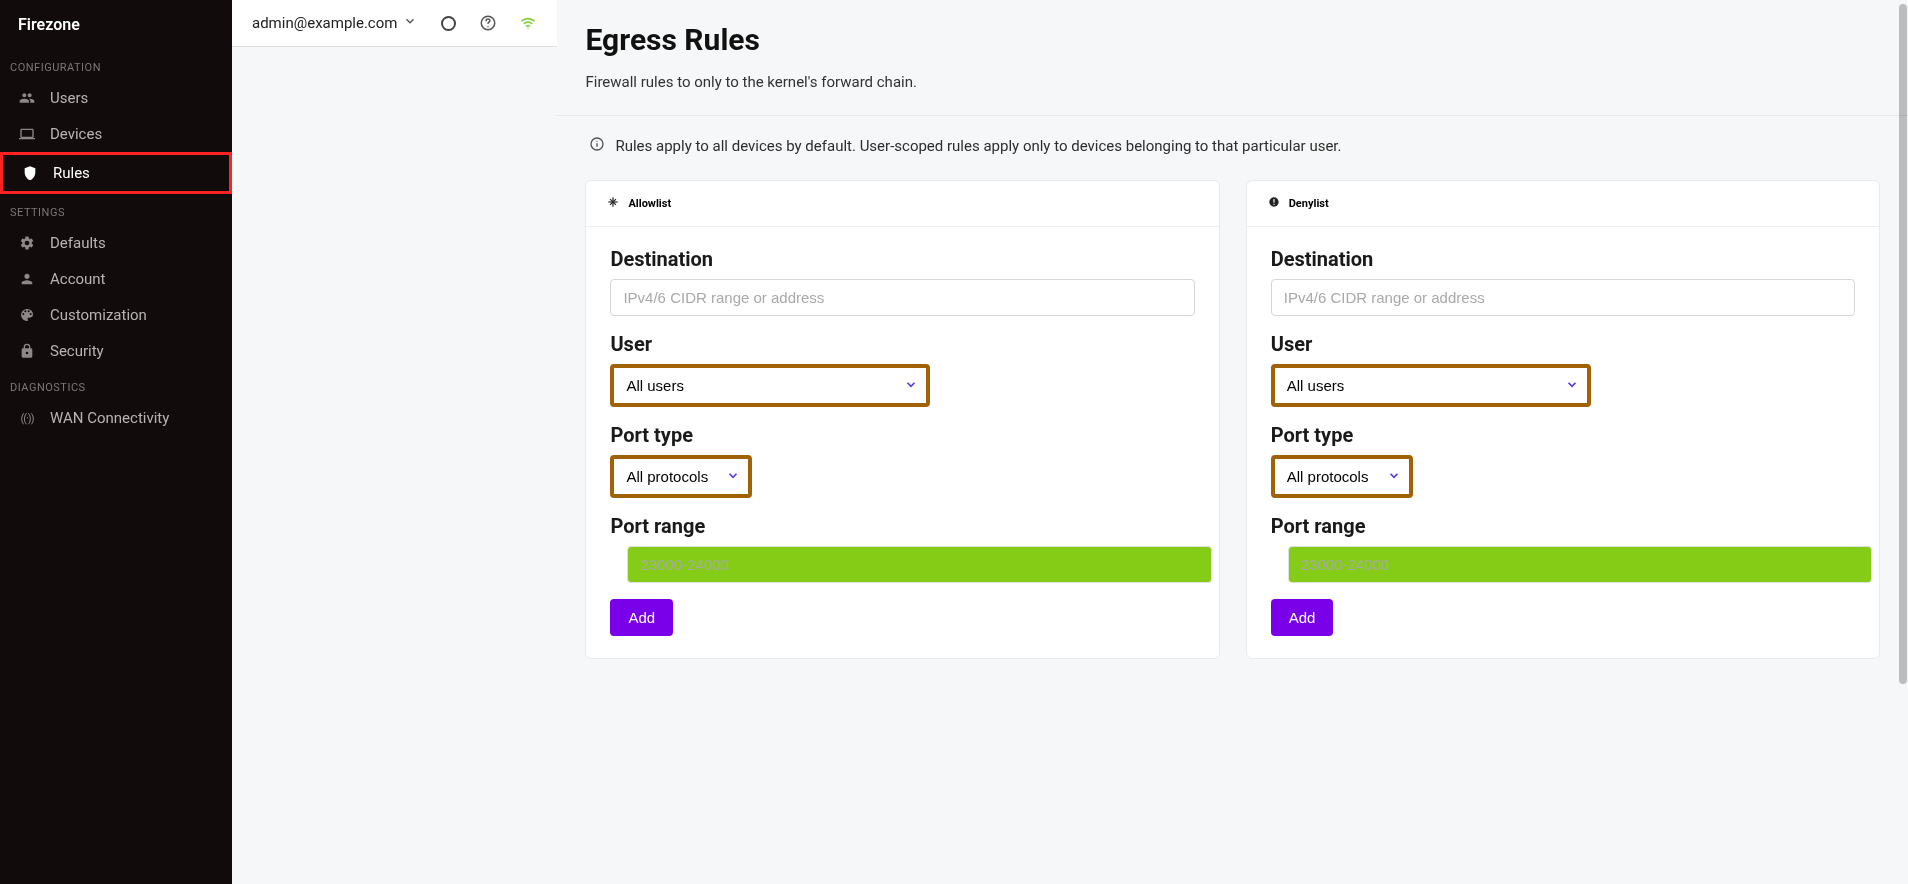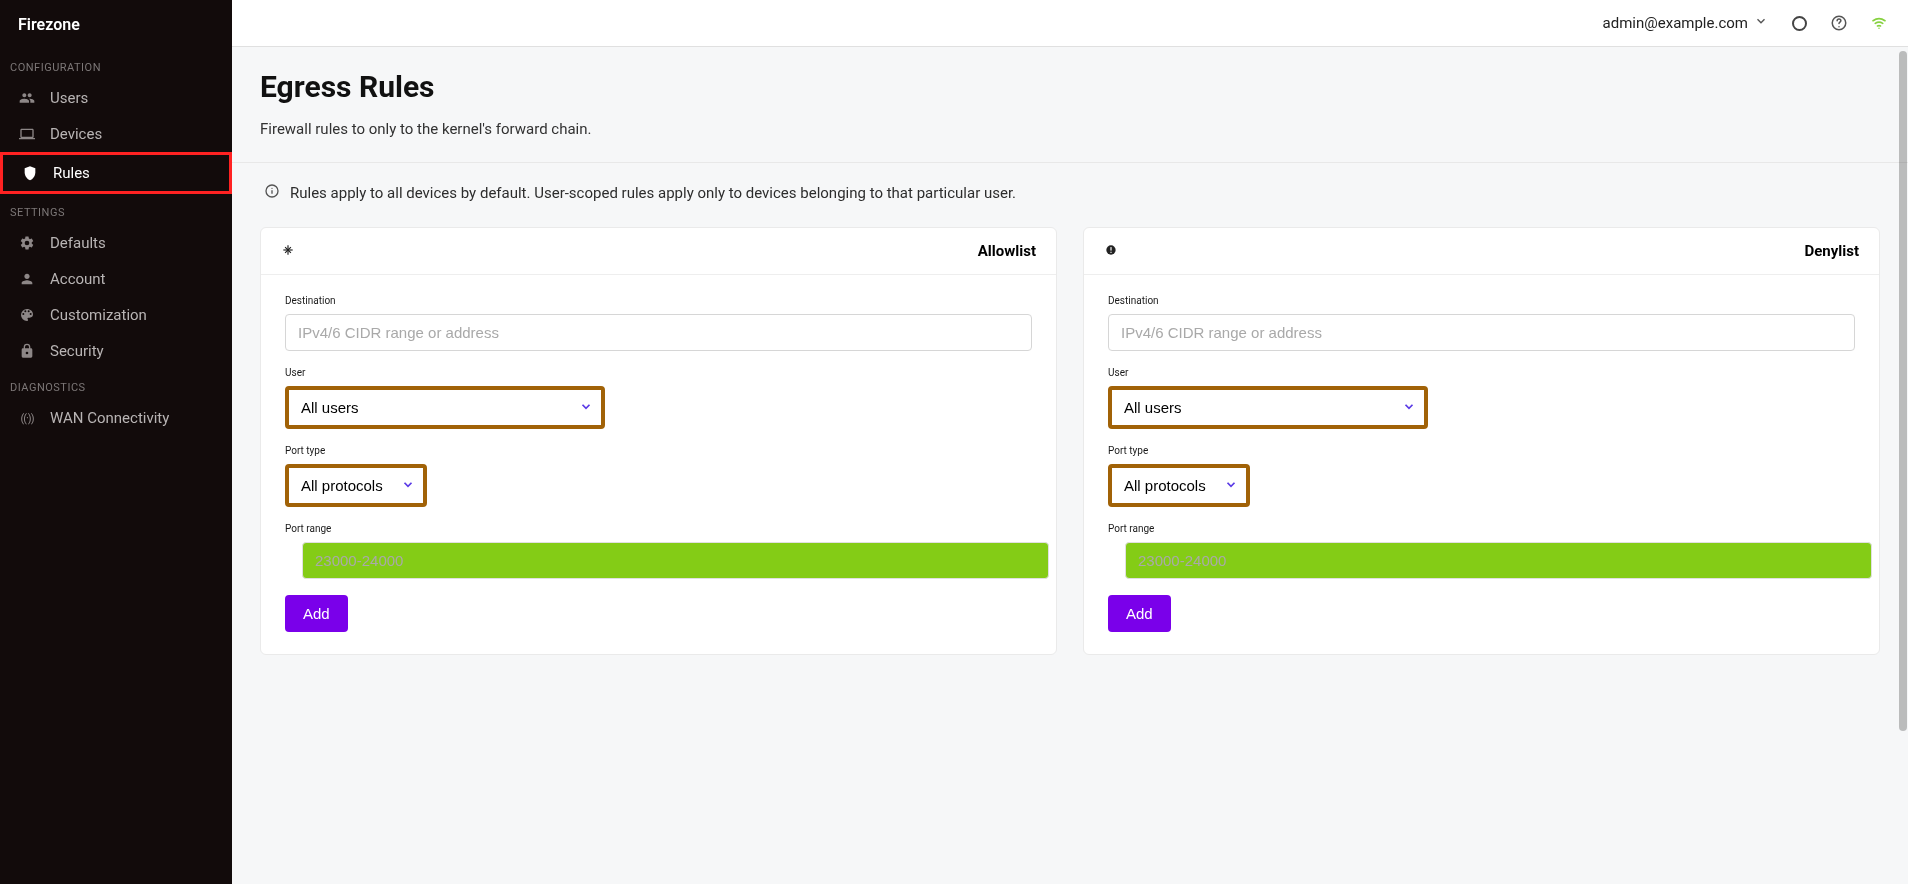--- a/index.html
+++ b/index.html
@@ -49,21 +49,21 @@
   width: 18px;
   display: inline-flex;
   justify-content: center;
   font-size: 14px;
   color: #8d8787;
 }
 .sidebar-item.active .icon { color: #fff; }
 .main {
   flex: 1;
   display: flex;
-  flex-direction: column;
+  flex-direction: row;
   overflow: hidden;
 }
 .topbar {
   height: 47px;
   background: #fff;
   border-bottom: 1px solid #e0e0e0;
   display: flex;
   align-items: center;
   justify-content: flex-end;
   padding: 0 20px;
@@ -129,34 +129,33 @@
   background: #fff;
   border: 1px solid #eaeaea;
   border-radius: 6px;
 }
 .card-header {
   display: flex;
   align-items: center;
   gap: 8px;
   padding: 14px 20px;
   border-bottom: 1px solid #eee;
-  font-size: 15px;
+  font-size: 11px;
   font-weight: 700;
-  justify-content: space-between;
 }
 .card-header .card-icon {
   font-size: 14px;
 }
 .card-body {
   padding: 20px 24px 22px 24px;
 }
 .form-group { margin-bottom: 16px; }
 .form-label {
-  font-size: 10px;
-  font-weight: 400;
+  font-size: 20px;
+  font-weight: 700;
   color: #1a1a1a;
   margin-bottom: 8px;
   display: block;
 }
 .text-input {
   width: 100%;
   padding: 9px 12px;
   border: 1px solid #d6d6d6;
   border-radius: 4px;
   font-size: 15px;

